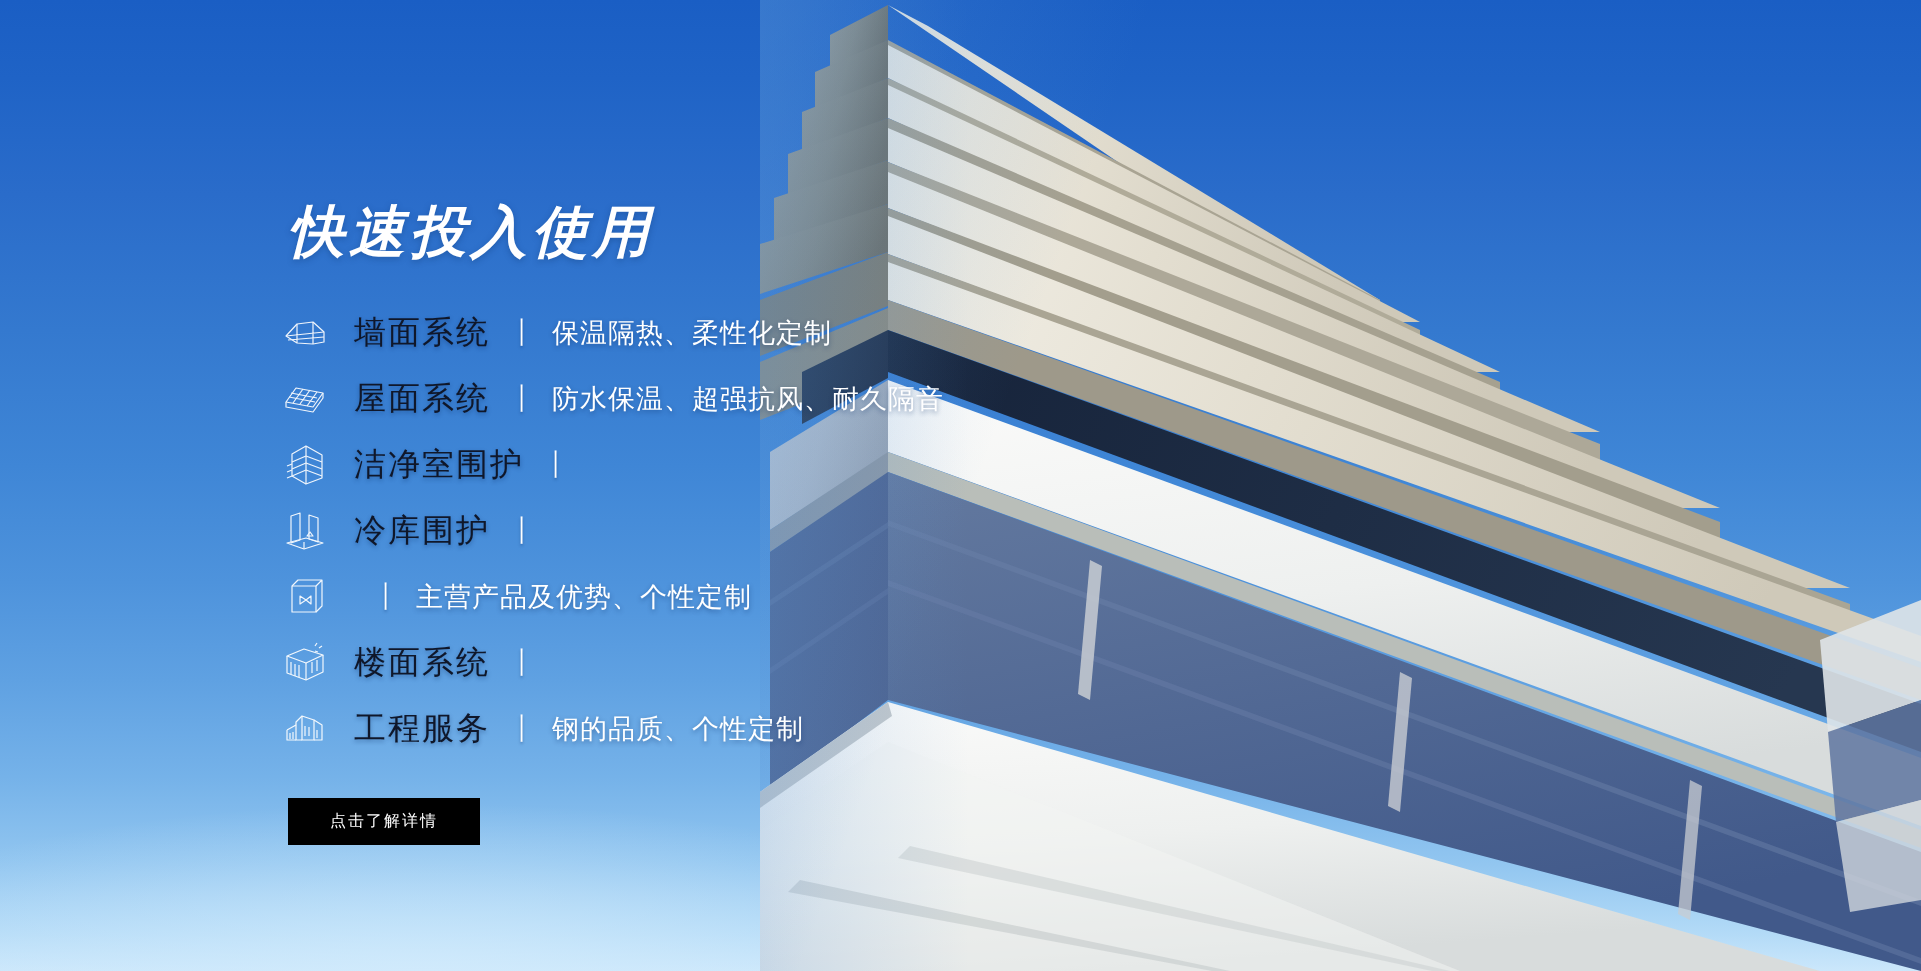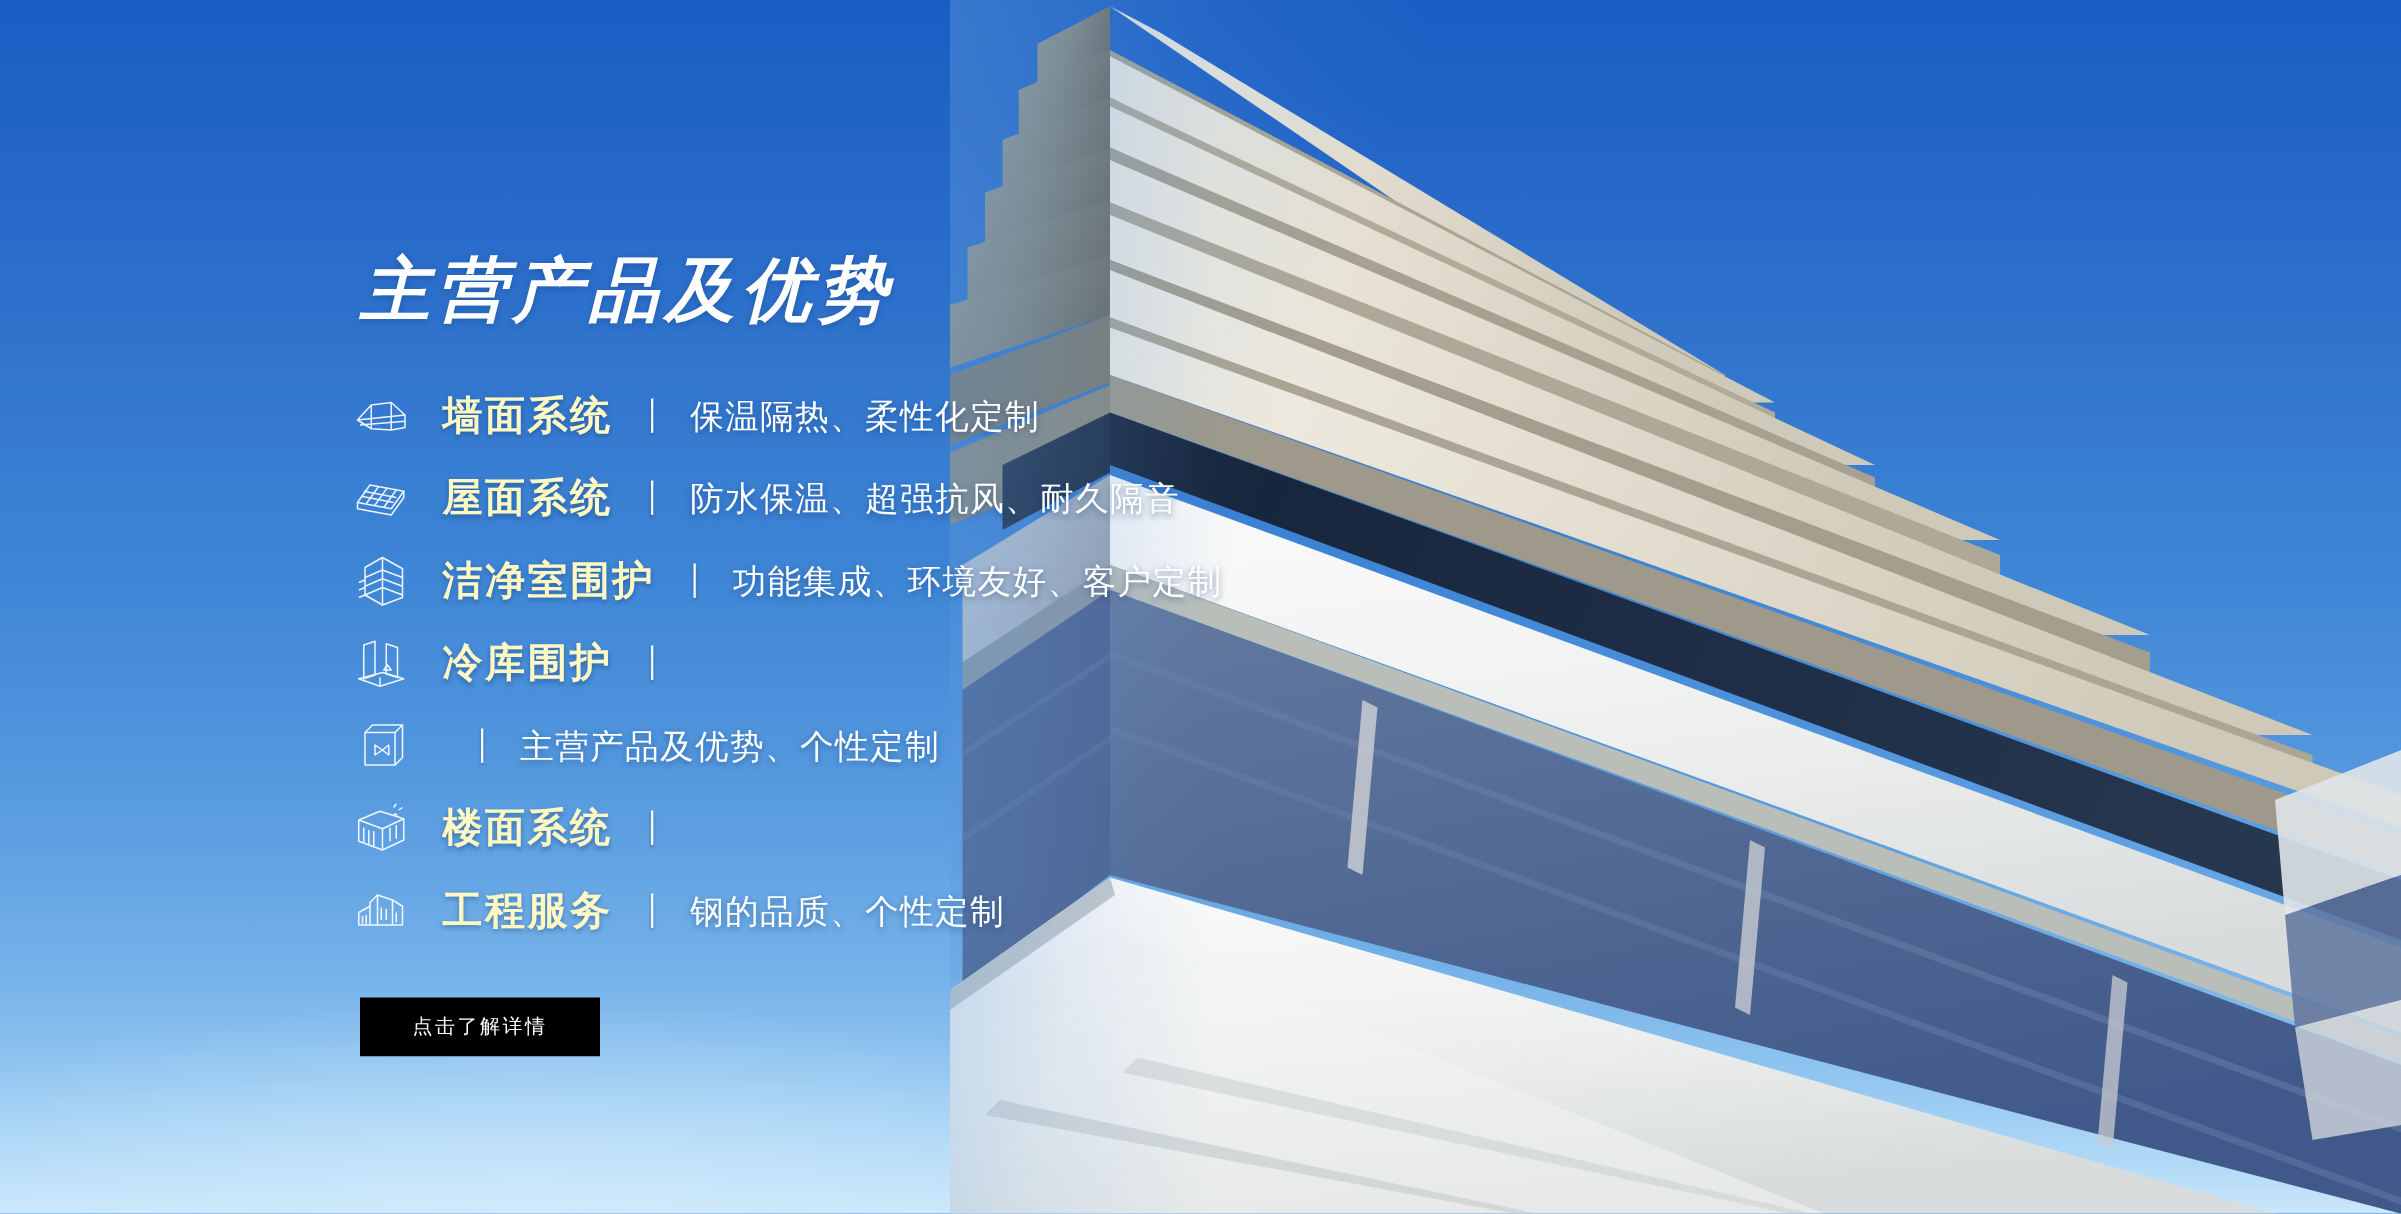--- a/index.html
+++ b/index.html
@@ -67,23 +67,23 @@
     white-space:nowrap;
   }
   .ic{
     width:46px;height:46px;flex:0 0 46px;
     margin-right:26px;
     display:flex;align-items:center;justify-content:center;
     opacity:.92;
   }
   .ic svg{display:block;}
   .name{
-    color:#fef9c3;
+    color:#0f172a;
     font-size:32px;
-    font-weight:bold;
+    font-weight:normal;
     letter-spacing:2px;
     text-shadow:0 2px 4px rgba(10,45,100,.40);
   }
   .sep{
     color:#ffffff;
     font-size:28px;
     font-weight:bold;
     margin:0 16px 0 18px;
     transform:scaleX(.55);
     display:inline-block;
@@ -237,21 +237,21 @@
             <stop offset="1" stop-color="#5f9bdb" stop-opacity="0"></stop>
           </linearGradient>
         </defs>
       </svg>
     </div>
     <div class="photo-soft"></div>
   </div>
 
   <div class="content">
 
-    <div class="title">主营产品及优势</div>
+    <div class="title">快速投入使用</div>
 
     <div class="list">
 
       <div class="row">
         <span class="ic">
           <svg width="46" height="46" viewBox="0 0 46 46" fill="none" stroke="#ffffff" stroke-width="1.2" stroke-linejoin="round">
             <path d="M4 26 L15 14 L31 12 L42 22 L42 32 L31 34 L15 33 Z"></path>
             <path d="M15 14 L15 33 M31 12 L31 34 M4 26 L42 22 M6 30 L42 27"></path>
           </svg>
         </span>
@@ -277,21 +277,20 @@
         <span class="ic">
           <svg width="46" height="46" viewBox="0 0 46 46" fill="none" stroke="#ffffff" stroke-width="1.2" stroke-linejoin="round">
             <path d="M24 4 L40 13 L40 36 L24 42 L24 4 Z"></path>
             <path d="M24 4 L10 12 L10 34 L24 42"></path>
             <path d="M10 20 L24 14 M10 27 L24 21 M24 14 L40 20 M24 21 L40 27 M24 28 L40 34 M10 34 L24 28"></path>
             <path d="M5 24 L10 22 M5 30 L10 28 M5 36 L10 34"></path>
           </svg>
         </span>
         <span class="name">洁净室围护</span>
         <span class="sep">丨</span>
-        <span class="desc">功能集成、环境友好、客户定制</span>
       </div>
 
       <div class="row">
         <span class="ic">
           <svg width="46" height="46" viewBox="0 0 46 46" fill="none" stroke="#ffffff" stroke-width="1.2" stroke-linejoin="round">
             <path d="M9 8 L18 5 L18 32 L9 35 Z"></path>
             <path d="M27 7 L36 10 L36 34 L27 31 Z"></path>
             <path d="M5 35 L22 41 L41 35 L24 30 Z"></path>
             <path d="M22 41 L22 34"></path>
             <path d="M28 24 L31 28 L25 28 Z"></path>

